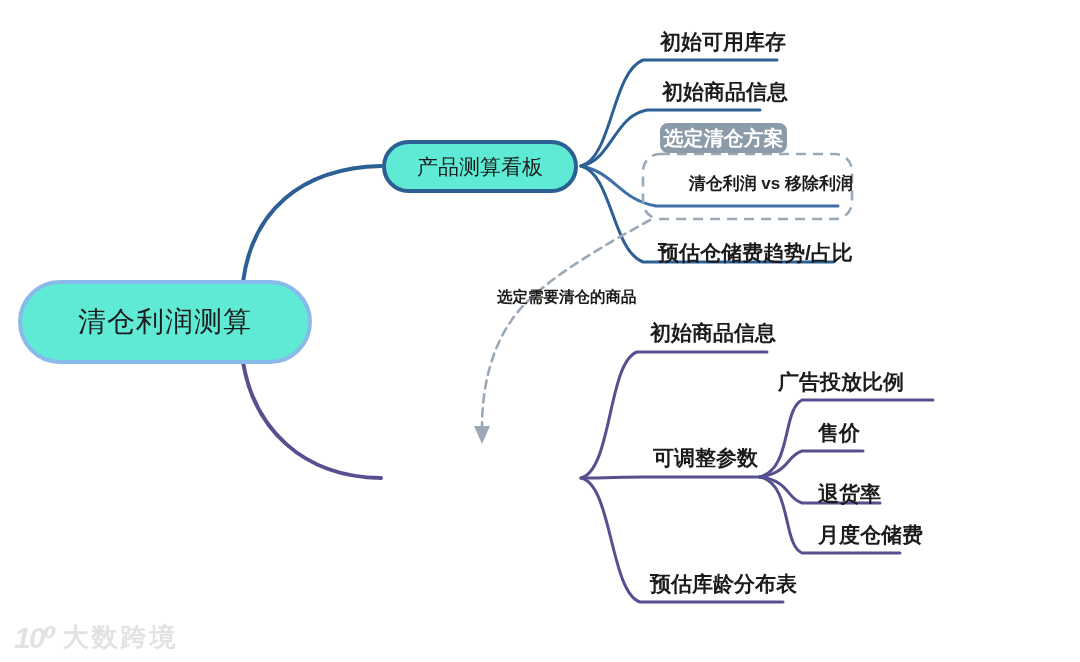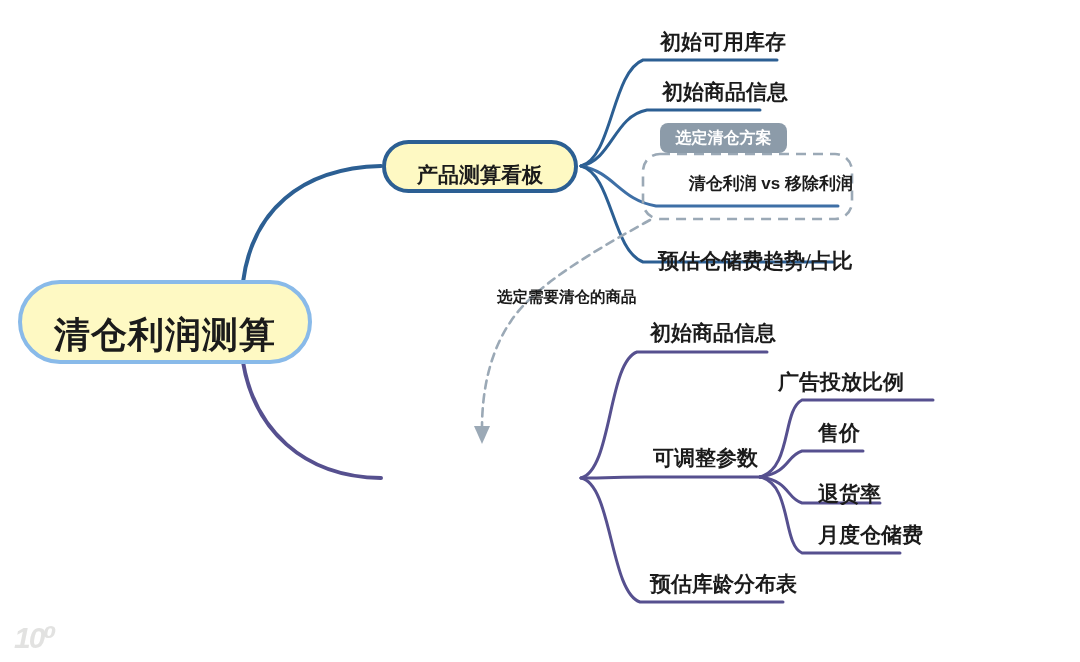--- a/index.html
+++ b/index.html
@@ -17,32 +17,32 @@
   #canvas{position:relative;width:1080px;height:662px;background:#ffffff;overflow:hidden;}
   #wires{position:absolute;left:0;top:0;z-index:1;}
   .st-top{stroke:var(--branch-top);fill:none;stroke-width:3;stroke-linecap:round;}
   .st-top-thick{stroke:var(--branch-top);fill:none;stroke-width:4;stroke-linecap:round;}
   .st-mid{stroke:var(--link-blue);fill:none;stroke-width:3;stroke-linecap:round;}
   .st-bot{stroke:var(--branch-bottom);fill:none;stroke-width:3;stroke-linecap:round;}
   .st-bot-thick{stroke:var(--branch-bottom);fill:none;stroke-width:4;stroke-linecap:round;}
   .st-dash{stroke:var(--dashed-gray);fill:none;stroke-width:2.6;stroke-dasharray:8 6;stroke-linecap:round;}
   .st-dashbox{stroke:var(--dashed-gray);fill:none;stroke-width:2.6;stroke-dasharray:10 7;}
   .arrow-head{fill:var(--dashed-gray);}
-  .node{position:absolute;z-index:3;display:flex;align-items:flex-end;justify-content:center;
-        background:#fef9c3;color:var(--text);font-weight:700;}
+  .node{position:absolute;z-index:3;display:flex;align-items:center;justify-content:center;
+        background:#5eead4;color:var(--text);font-weight:400;}
   .root-node{left:18px;top:280px;width:294px;height:84px;border:4px solid var(--root-border);
-        border-radius:44px;font-size:36px;letter-spacing:1px;}
+        border-radius:44px;font-size:28px;letter-spacing:1px;}
   .branch-node{width:196px;height:53px;border:4px solid;border-radius:27px;font-size:21px;}
   .node-top{left:382px;top:140px;border-color:var(--branch-top);}
   .node-bottom{left:382px;top:451px;border-color:var(--branch-bottom);}
   .leaf{position:absolute;z-index:2;height:24px;line-height:24px;font-size:21px;font-weight:700;
         color:var(--text);white-space:nowrap;}
   .badge{position:absolute;z-index:4;left:660px;top:123px;width:127px;height:30px;
         background:var(--badge-bg);color:var(--badge-text);border-radius:8px;
-        display:flex;align-items:center;justify-content:center;font-size:16px;font-weight:700;}
+        display:flex;align-items:center;justify-content:center;font-size:20px;font-weight:700;}
   .boxtext{position:absolute;z-index:2;left:642px;top:172px;width:211px;text-align:right;
         font-size:17px;font-weight:700;color:var(--text);white-space:nowrap;}
   .crosslabel{position:absolute;z-index:2;left:457px;top:287px;font-size:15.5px;font-weight:700;
         color:var(--text);white-space:nowrap;margin-left:40px;}
   .watermark{position:absolute;z-index:2;left:14px;top:620px;display:flex;align-items:center;
         color:#dededc;opacity:.85;user-select:none;}
   .wm-logo{font-size:30px;font-weight:700;font-style:italic;letter-spacing:-2px;margin-right:8px;}
   .wm-text{font-size:26px;font-weight:700;letter-spacing:3px;}
 </style>
 </head>
@@ -80,30 +80,31 @@
   </div>
 
   <div class="node branch-node node-top">
     <span>产品测算看板</span>
   </div>
 
   <div class="leaf" style="left:660px;top:30px;">初始可用库存</div>
   <div class="leaf" style="left:662px;top:80px;">初始商品信息</div>
   <div class="badge">选定清仓方案</div>
   <div class="boxtext">清仓利润 vs 移除利润</div>
-  <div class="leaf" style="left:658px;top:249px;font-family:Liberation Serif, serif;">预估仓储费趋势/占比</div>
+  <div class="leaf" style="left:658px;top:241px;">预估仓储费趋势/占比</div>
 
   <div class="crosslabel">选定需要清仓的商品</div>
 
   <div class="leaf" style="left:650px;top:321px;">初始商品信息</div>
   <div class="leaf" style="left:653px;top:446px;">可调整参数</div>
   <div class="leaf" style="left:650px;top:572px;">预估库龄分布表</div>
 
   <div class="leaf" style="left:778px;top:370px;">广告投放比例</div>
   <div class="leaf" style="left:818px;top:421px;">售价</div>
   <div class="leaf" style="left:818px;top:484px;font-family:Liberation Mono, monospace;">退货率</div>
   <div class="leaf" style="left:818px;top:523px;">月度仓储费</div>
 
   <div class="watermark">
     <span class="wm-logo">10⁰</span>
+    <span class="wm-text">大数跨境</span>
   </div>
 
 </div>
 
 </body></html>

